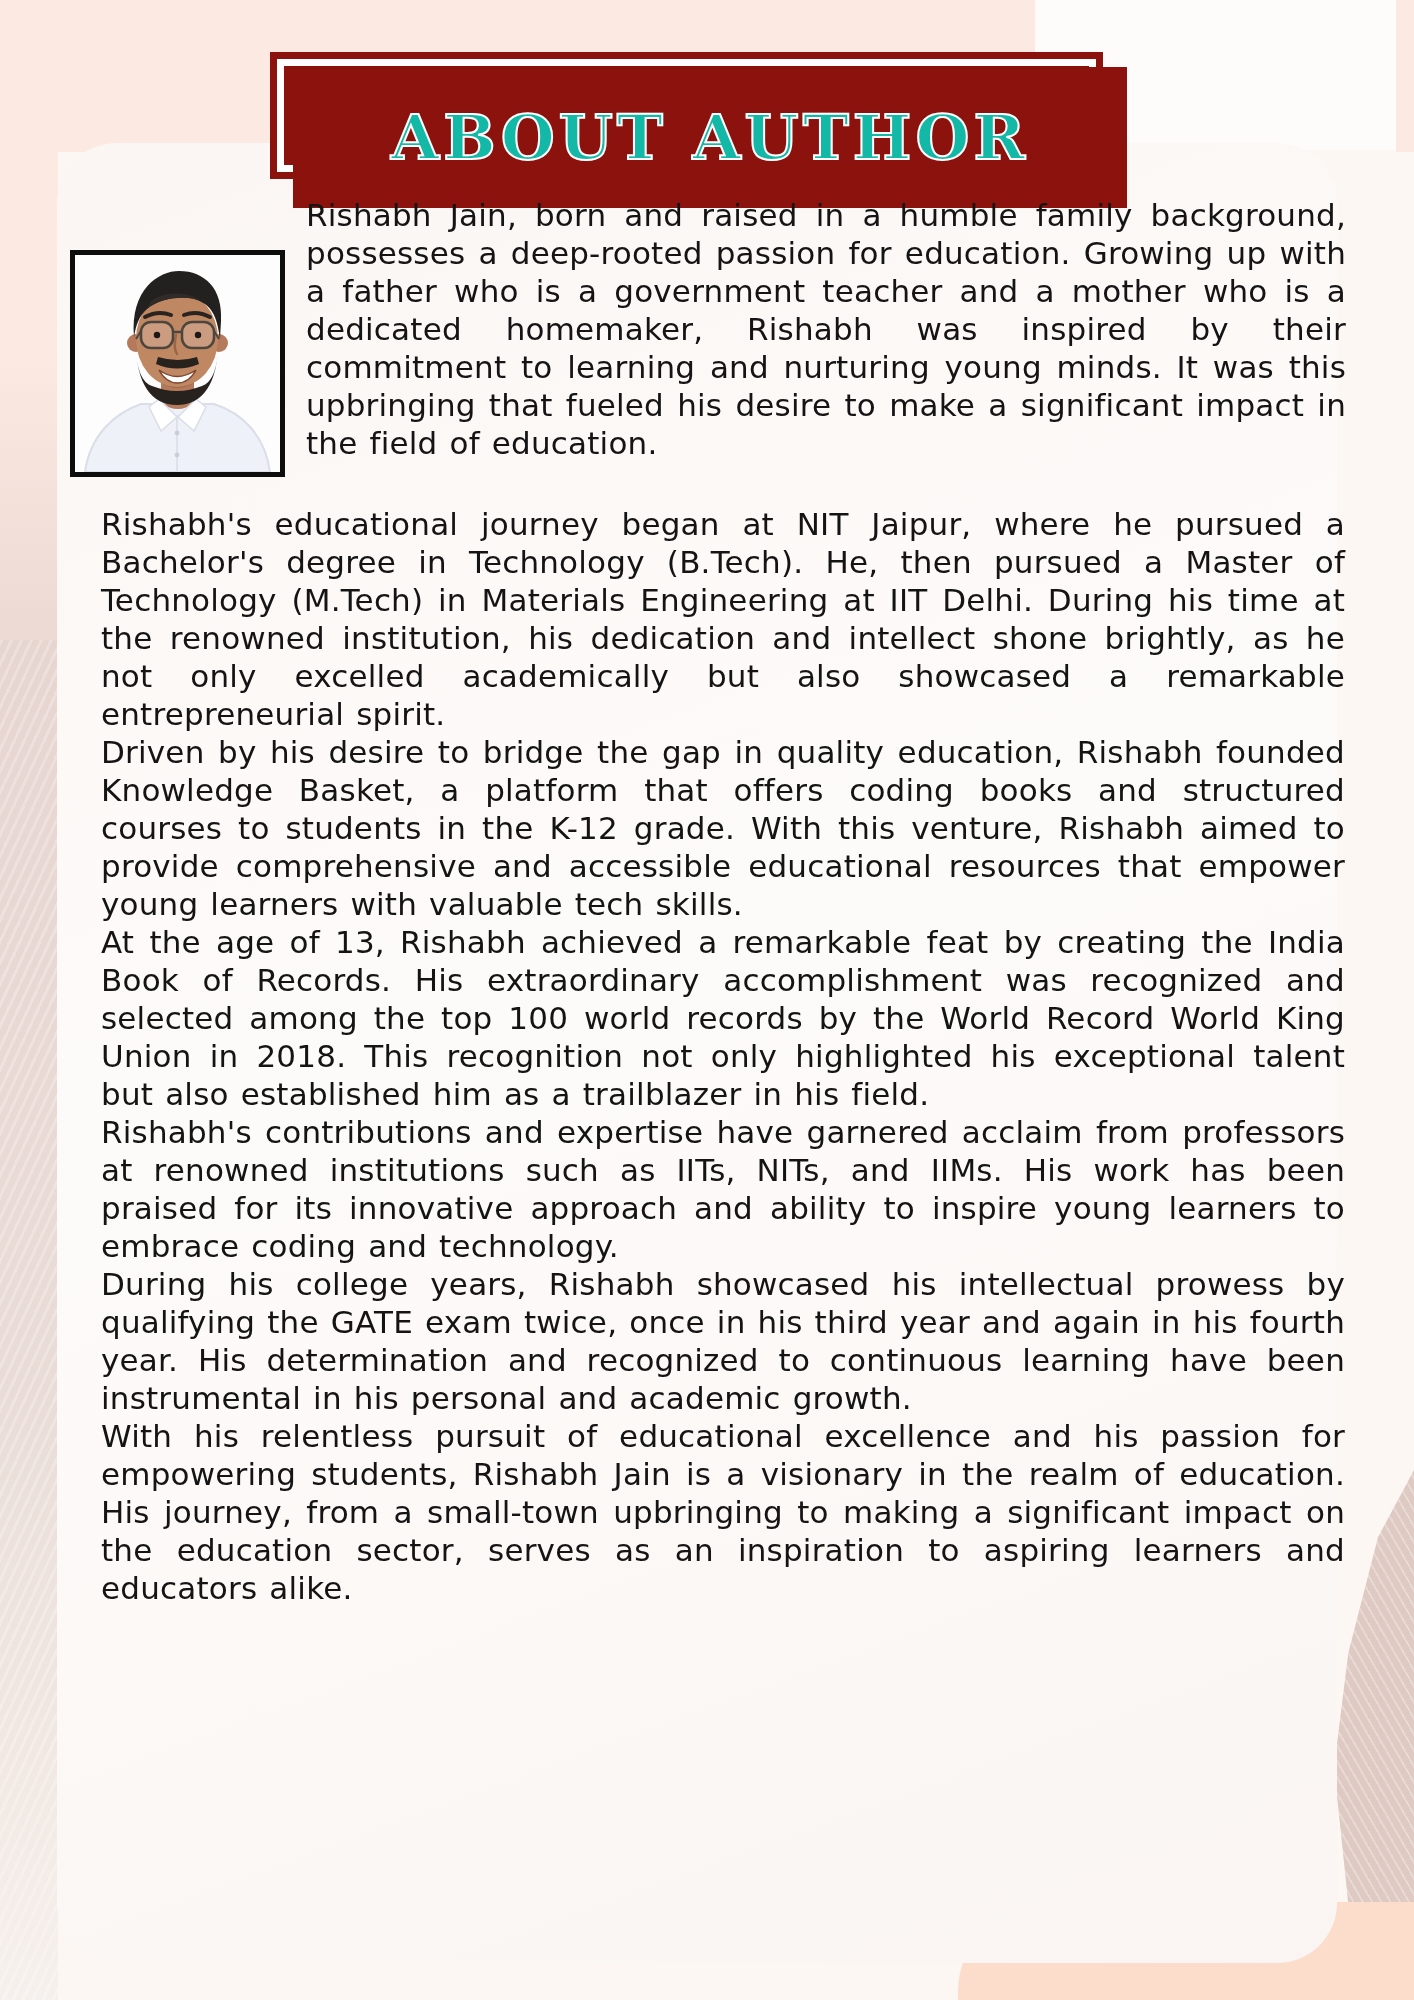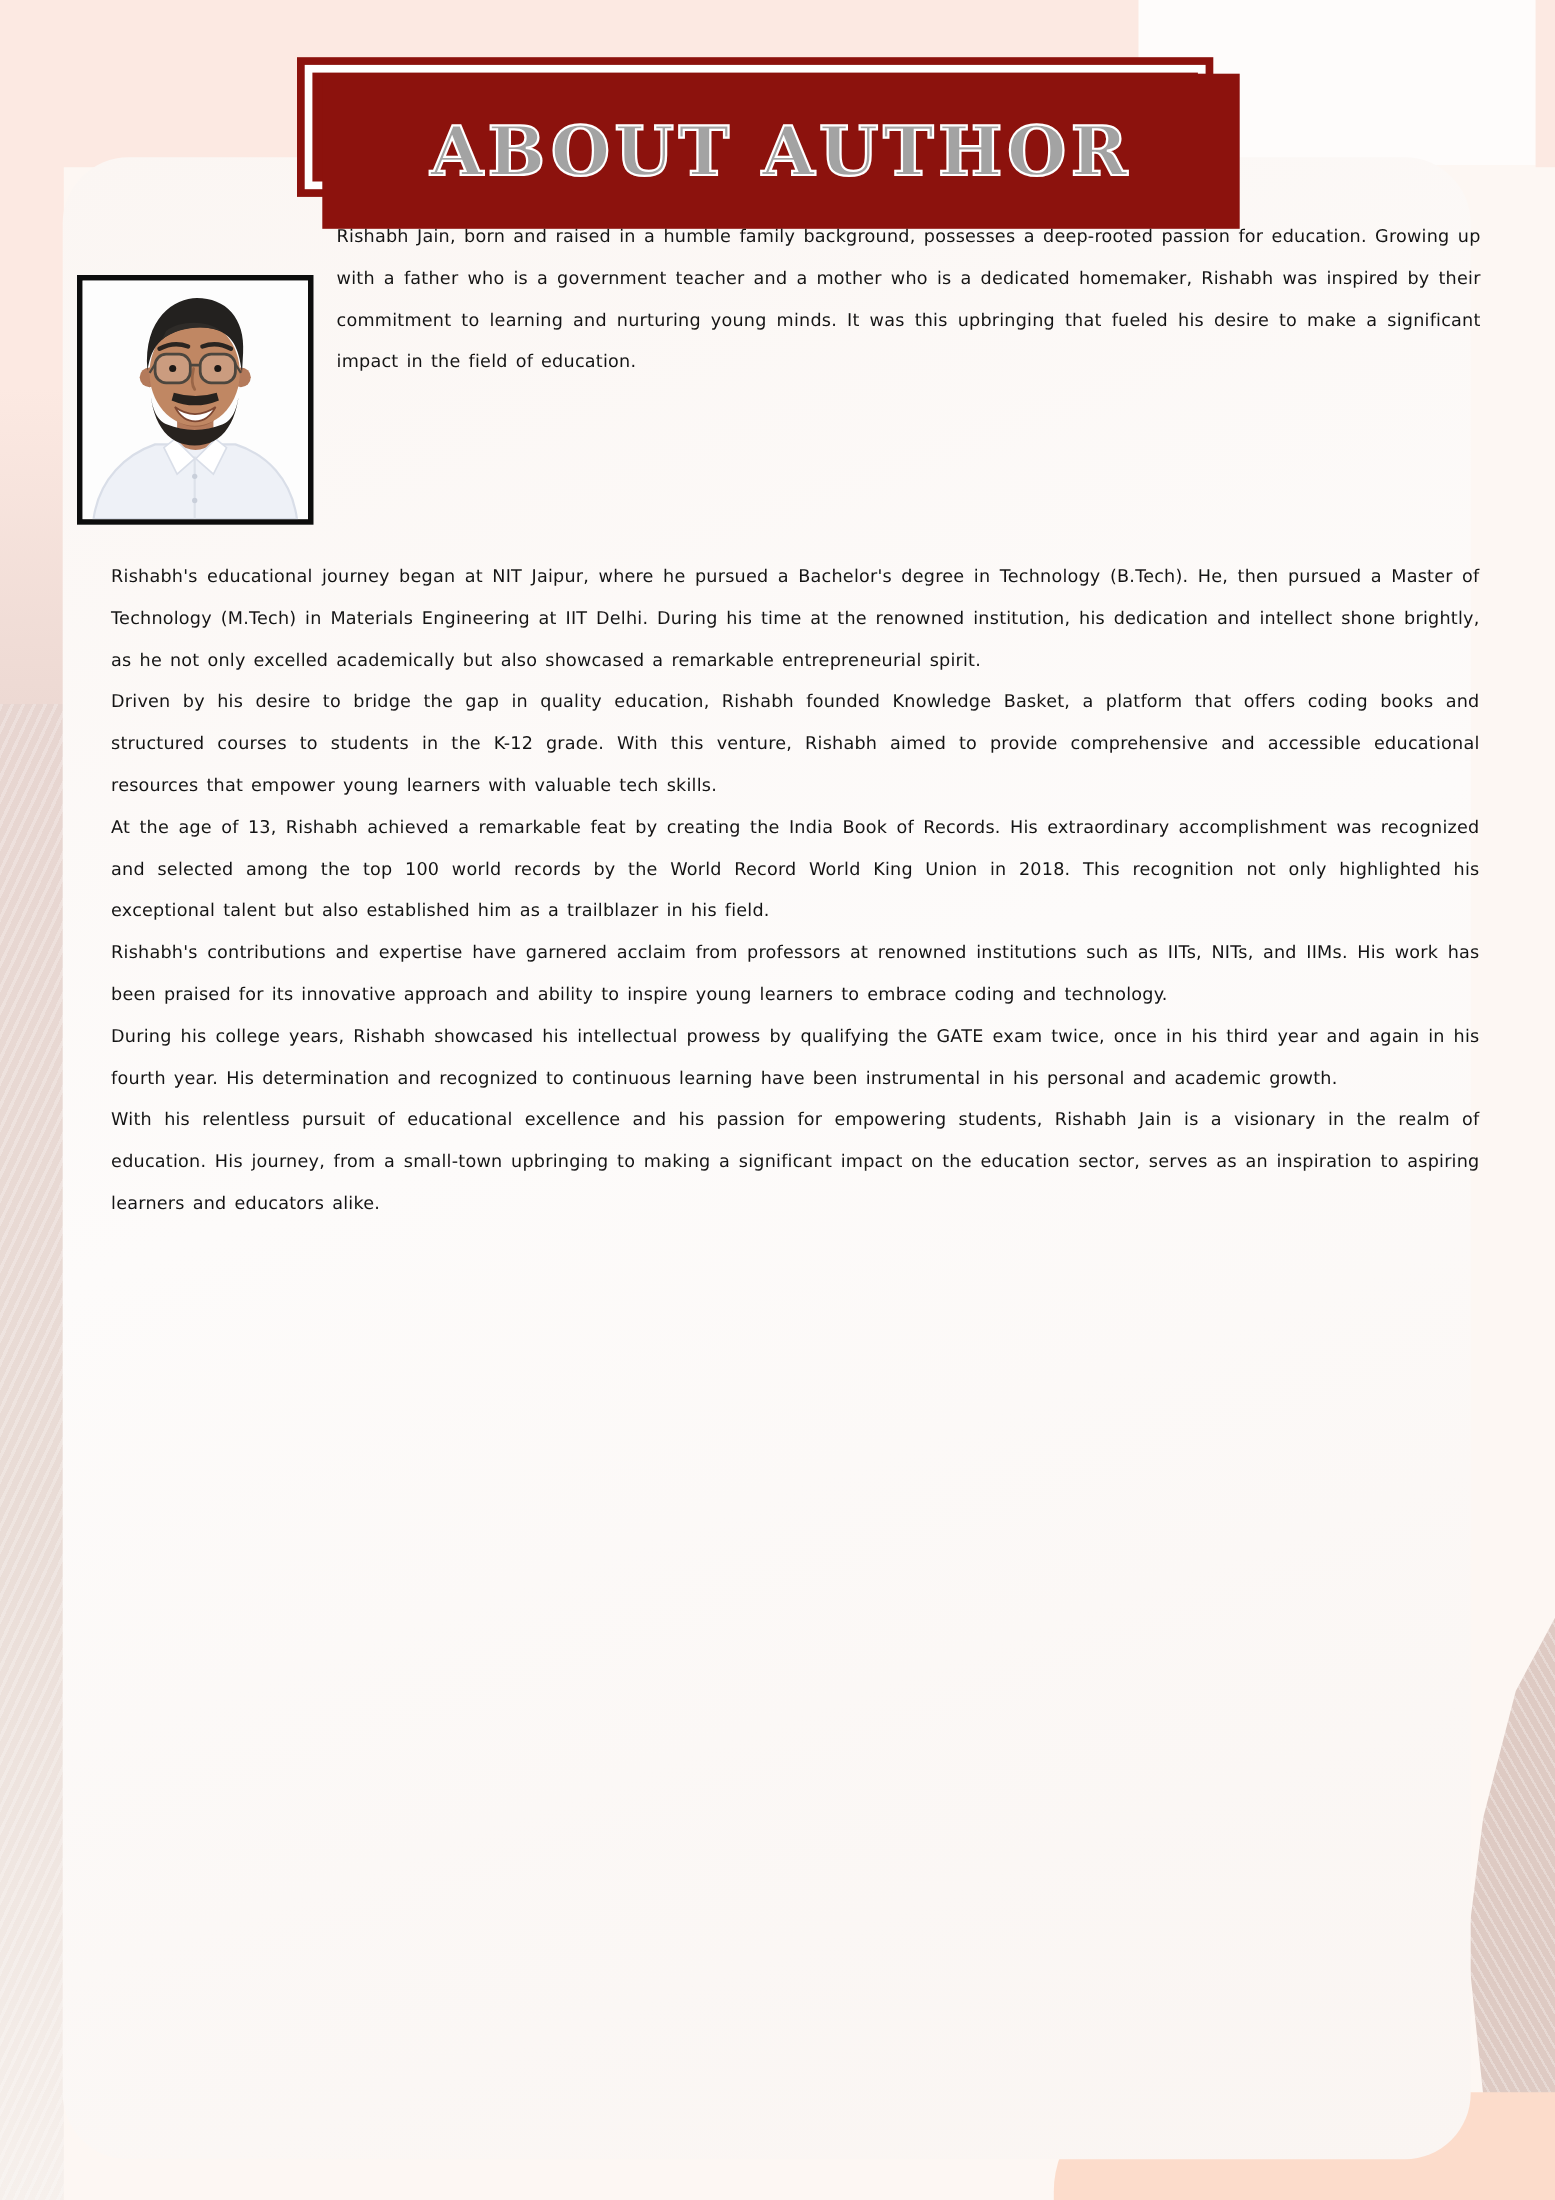--- a/index.html
+++ b/index.html
@@ -27,30 +27,30 @@
   
   .card { position:absolute; left:57px; top:143px; width:1280px; height:1820px;
           background:linear-gradient(160deg,#fbf6f3 0%, #fdfbfa 45%, #faf5f2 100%);
           border-radius:60px; }
 
   
   .hdr-frame { position:absolute; left:270px; top:52px; width:833px; height:127px; background:#8c120d; z-index:3; }
   .hdr-frame::after { content:""; position:absolute; inset:7px; border:7px solid #ffffff; }
   .hdr-main  { position:absolute; left:293px; top:67px; width:834px; height:141px; background:#8c120d; z-index:4;
                display:flex; align-items:center; justify-content:center; }
-  .hdr-title { color:#a3a3a3; font-family:"DejaVu Serif", serif; font-weight:900; font-size:62px;
+  .hdr-title { color:#14b8a6; font-family:"DejaVu Serif", serif; font-weight:900; font-size:62px;
                letter-spacing:4px; -webkit-text-stroke:2px #ffffff; white-space:nowrap; }
 
   
   .photo-frame { position:absolute; left:70px; top:250px; width:215px; height:227px;
                  border:5px solid #0d0d0d; background:#ffffff; z-index:5; overflow:hidden; }
   .photo-frame svg { display:block; width:100%; height:100%; }
 
   
-  .bio-text { color:#141414; font-size:16px; line-height:38px; text-align:justify;
+  .bio-text { color:#141414; font-size:31px; line-height:38px; text-align:justify;
               letter-spacing:0.2px; word-spacing:2px; z-index:5; }
   .intro    { position:absolute; left:306px; top:196px; width:1040px; }
   .paras    { position:absolute; left:101px; top:505px; width:1244px;
               display:flex; flex-direction:column; }
 </style>
 </head>
 <body>
 
 <div id="page">
 

